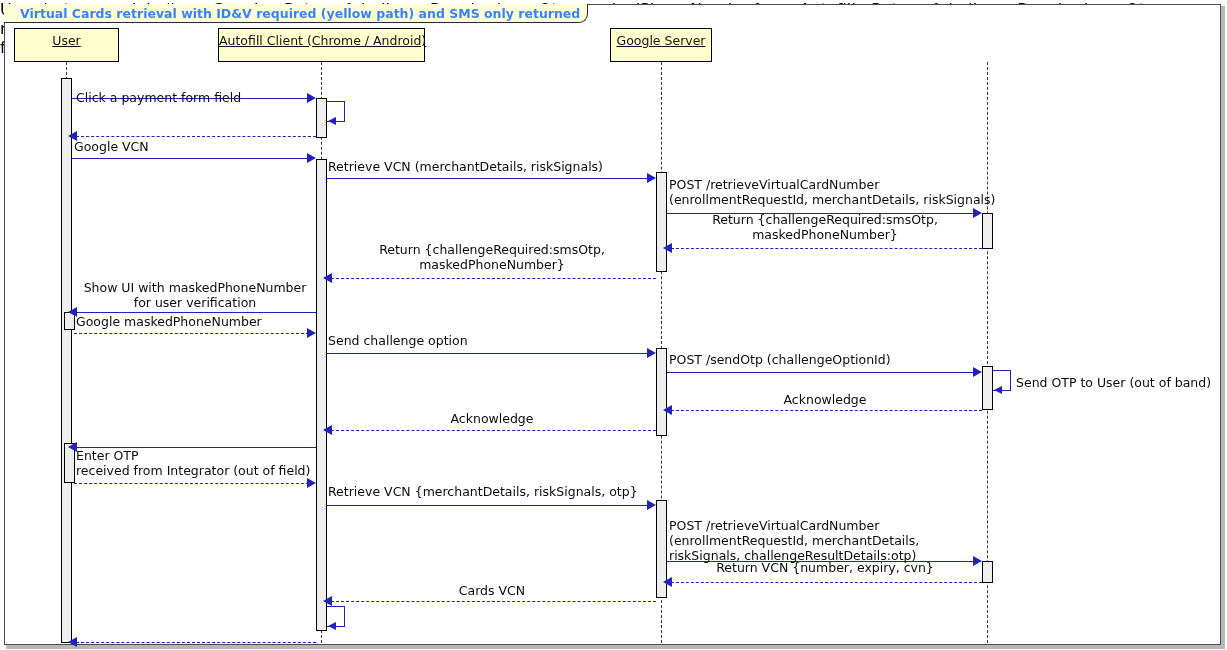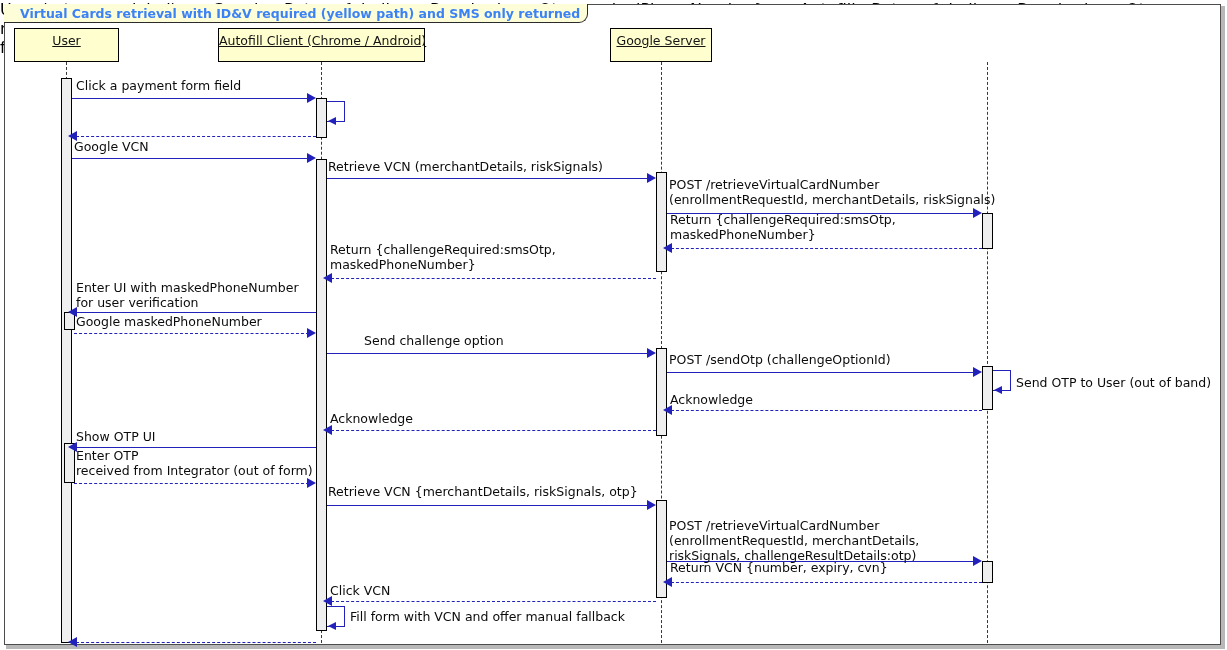--- a/index.html
+++ b/index.html
@@ -121,21 +121,21 @@
     border-right: 9px solid #2222bb;
   }
   .msg-label {
     position: absolute;
     font-size: 12.5px;
     line-height: 15px;
     color: #0b0b0b;
     white-space: pre;
     z-index: 8;
   }
-  .msg-label.right-align { text-align: left; }
+  .msg-label.right-align { text-align: center; }
 
   
   .selfmsg {
     position: absolute;
     border: 1.3px solid #2222bb;
     border-left: none;
     box-sizing: border-box;
     z-index: 6;
     background: transparent;
   }
@@ -191,21 +191,21 @@
   <div class="activation" style="left:656px; top:500px; height:98px;"></div>
 
   
   <div class="activation" style="left:982px; top:213px; height:36px;"></div>
   <div class="activation" style="left:982px; top:366px; height:44px;"></div>
   <div class="activation" style="left:982px; top:561px; height:22px;"></div>
 
   
 
   
-  <div class="msg-label" style="left:76px; top:78px;">Click a payment form field</div>
+  <div class="msg-label" style="left:76px; top:90px;">Click a payment form field</div>
   <div class="msg-line" style="left:72px; top:98px; width:237px;"></div>
   <div class="arrowhead right" style="left:307px; top:93px;"></div>
 
   
   <div class="selfmsg" style="left:327px; top:101px; width:18px; height:21px;"></div>
   <div class="self-arrow" style="left:328px; top:117px;"></div>
 
    User (return, no label) --&gt;
   <div class="msg-line dashed" style="left:76px; top:136px; width:240px;"></div>
   <div class="arrowhead left" style="left:68px; top:131px;"></div>
@@ -232,32 +232,32 @@
   <div class="msg-line dashed" style="left:671px; top:248px; width:311px;"></div>
   <div class="arrowhead left" style="left:663px; top:243px;"></div>
 
    Autofill : Return {challengeRequired:smsOtp, maskedPhoneNumber} --&gt;
   <div class="msg-label right-align" style="left:330px; top:242px; width:324px;">Return {challengeRequired:smsOtp,
 maskedPhoneNumber}</div>
   <div class="msg-line dashed" style="left:331px; top:278px; width:325px;"></div>
   <div class="arrowhead left" style="left:323px; top:273px;"></div>
 
   
-  <div class="msg-label right-align" style="left:76px; top:280px; width:238px;">Enter UI with maskedPhoneNumber
+  <div class="msg-label right-align" style="left:76px; top:280px; width:238px;">Show UI with maskedPhoneNumber
 for user verification</div>
   <div class="msg-line" style="left:76px; top:312px; width:240px;"></div>
   <div class="arrowhead left" style="left:68px; top:307px;"></div>
 
    Autofill : Verify maskedPhoneNumber --&gt;
   <div class="msg-label" style="left:76px; top:314px;">Google maskedPhoneNumber</div>
   <div class="msg-line dashed" style="left:74px; top:333px; width:235px;"></div>
   <div class="arrowhead right" style="left:307px; top:328px;"></div>
 
   
-  <div class="msg-label" style="left:328px; top:333px;padding-left:36px;">Send challenge option</div>
+  <div class="msg-label" style="left:328px; top:333px;">Send challenge option</div>
   <div class="msg-line" style="left:327px; top:353px; width:322px;"></div>
   <div class="arrowhead right" style="left:647px; top:348px;"></div>
 
   
   <div class="msg-label" style="left:669px; top:352px;">POST /sendOtp (challengeOptionId)</div>
   <div class="msg-line" style="left:667px; top:372px; width:308px;"></div>
   <div class="arrowhead right" style="left:973px; top:367px;"></div>
 
   
   <div class="selfmsg" style="left:993px; top:370px; width:18px; height:21px;"></div>
@@ -268,27 +268,26 @@
   <div class="msg-label right-align" style="left:670px; top:392px; width:310px;">Acknowledge</div>
   <div class="msg-line dashed" style="left:671px; top:410px; width:311px;"></div>
   <div class="arrowhead left" style="left:663px; top:405px;"></div>
 
    Autofill : Acknowledge --&gt;
   <div class="msg-label right-align" style="left:330px; top:411px; width:324px;">Acknowledge</div>
   <div class="msg-line dashed" style="left:331px; top:430px; width:325px;"></div>
   <div class="arrowhead left" style="left:323px; top:425px;"></div>
 
   
-  <div class="msg-label right-align" style="left:76px; top:429px; width:238px;">Show OTP UI</div>
   <div class="msg-line" style="left:76px; top:447px; width:240px;"></div>
   <div class="arrowhead left" style="left:68px; top:442px;"></div>
 
    Autofill : Enter OTP / received from Integrator (out of band) --&gt;
   <div class="msg-label" style="left:76px; top:448px;">Enter OTP
-received from Integrator (out of form)</div>
+received from Integrator (out of field)</div>
   <div class="msg-line dashed" style="left:74px; top:483px; width:235px;"></div>
   <div class="arrowhead right" style="left:307px; top:478px;"></div>
 
   
   <div class="msg-label" style="left:328px; top:484px;">Retrieve VCN {merchantDetails, riskSignals, otp}</div>
   <div class="msg-line" style="left:327px; top:505px; width:322px;"></div>
   <div class="arrowhead right" style="left:647px; top:500px;"></div>
 
   
   <div class="msg-label" style="left:669px; top:518px;">POST /retrieveVirtualCardNumber
@@ -296,26 +295,25 @@
 riskSignals, challengeResultDetails:otp)</div>
   <div class="msg-line" style="left:667px; top:561px; width:308px;"></div>
   <div class="arrowhead right" style="left:973px; top:556px;"></div>
 
    Google : Return VCN {number, expiry, cvn} --&gt;
   <div class="msg-label right-align" style="left:670px; top:560px; width:310px;">Return VCN {number, expiry, cvn}</div>
   <div class="msg-line dashed" style="left:671px; top:582px; width:311px;"></div>
   <div class="arrowhead left" style="left:663px; top:577px;"></div>
 
    Autofill : Return VCN --&gt;
-  <div class="msg-label right-align" style="left:330px; top:583px; width:324px;">Click VCN</div>
+  <div class="msg-label right-align" style="left:330px; top:583px; width:324px;">Cards VCN</div>
   <div class="msg-line dashed" style="left:331px; top:601px; width:325px;"></div>
   <div class="arrowhead left" style="left:323px; top:596px;"></div>
 
   
   <div class="selfmsg" style="left:327px; top:606px; width:18px; height:21px;"></div>
   <div class="self-arrow" style="left:328px; top:622px;"></div>
-  <div class="msg-label" style="left:350px; top:609px;">Fill form with VCN and offer manual fallback</div>
 
    User (final return, no label) --&gt;
   <div class="msg-line dashed" style="left:76px; top:642px; width:240px;"></div>
   <div class="arrowhead left" style="left:68px; top:637px;"></div>
 
 </div>
 
 </body></html>

